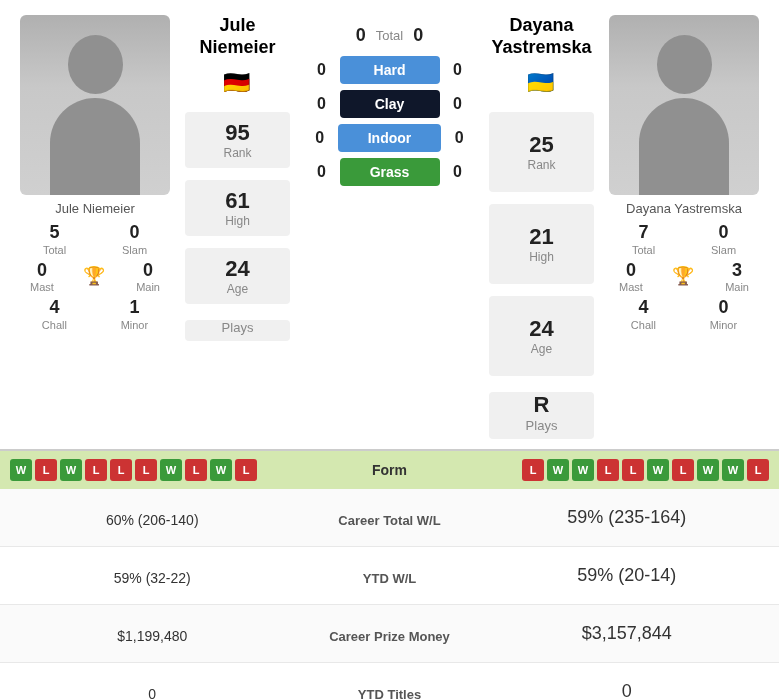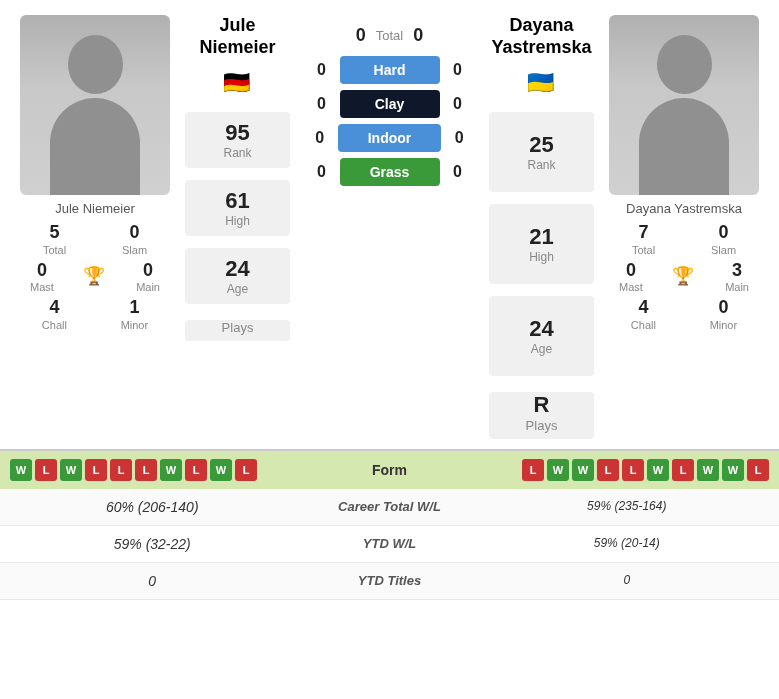--- a/index.html
+++ b/index.html
@@ -246,25 +246,24 @@
     .badge-w { background: #3a9a3a; }
     .badge-l { background: #cc3333; }
 
     
     .stats-table {
       width: 100%;
     }
 
     .stats-table-row {
       display: flex;
-      align-items: flex-start;
+      align-items: flex-end;
       border-bottom: 1px solid #e8e8e8;
-      padding: 10px 15px;
+      padding: 18px 15px;
       background: #fff;
-      font-style: italic;
     }
 
     .stats-table-row:nth-child(odd) {
       background: #fafafa;
     }
 
     .stats-left-val {
       flex: 1;
       text-align: center;
       font-size: 14px;
@@ -275,21 +274,21 @@
       flex: 0 0 200px;
       text-align: center;
       font-size: 13px;
       font-weight: bold;
       color: #555;
     }
 
     .stats-right-val {
       flex: 1;
       text-align: center;
-      font-size: 12px;
+      font-size: 18px;
       color: #333;
     }
 
     .right-stat-block {
       background: #f0f0f0;
       border-radius: 4px;
       width: 100%;
       text-align: center;
       padding: 20px 5px;
       margin-bottom: 4px;
@@ -530,19 +529,24 @@
     <div class="stats-left-val">60% (206-140)</div>
     <div class="stats-center-label"><strong>Career Total W/L</strong></div>
     <div class="stats-right-val">59% (235-164)</div>
   </div>
       <div class="stats-table-row">
     <div class="stats-left-val">59% (32-22)</div>
     <div class="stats-center-label"><strong>YTD W/L</strong></div>
     <div class="stats-right-val">59% (20-14)</div>
   </div>
       <div class="stats-table-row">
+    <div class="stats-left-val">$1,199,480</div>
+    <div class="stats-center-label"><strong>Career Prize Money</strong></div>
+    <div class="stats-right-val">$3,157,844</div>
+  </div>
+      <div class="stats-table-row">
     <div class="stats-left-val">0</div>
     <div class="stats-center-label"><strong>YTD Titles</strong></div>
     <div class="stats-right-val">0</div>
   </div>
     </div>
 
 </div>
 
 </body></html>

